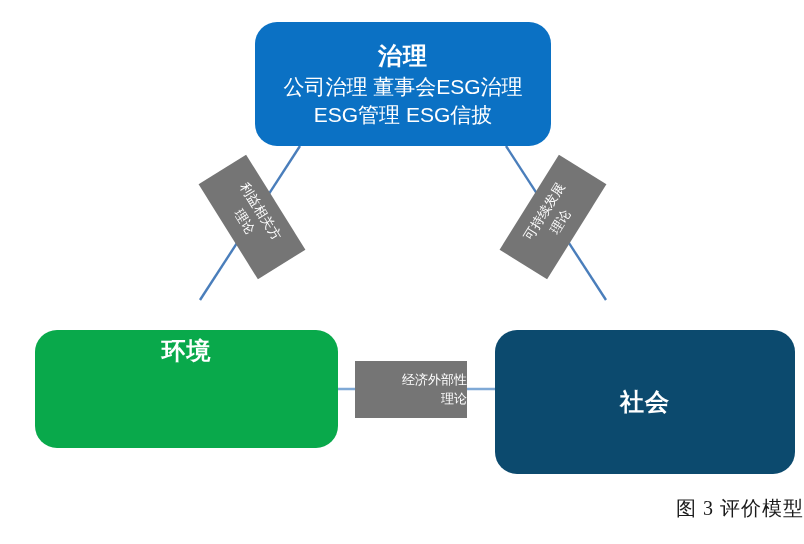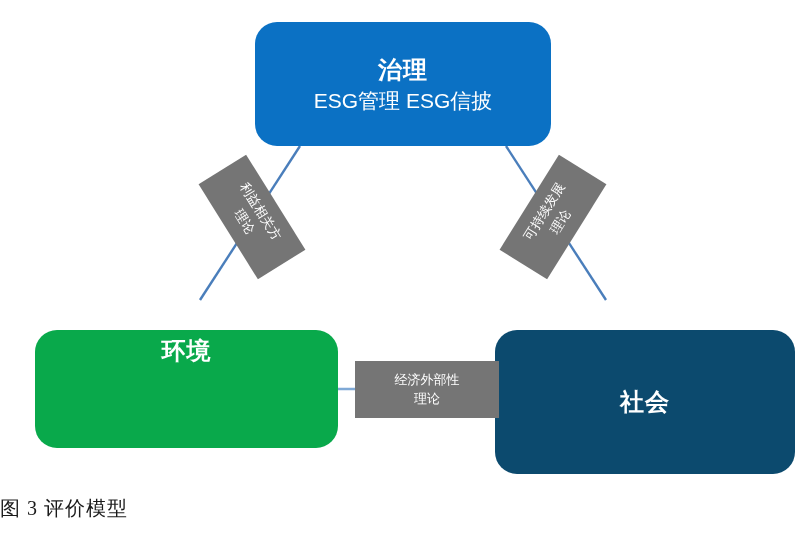--- a/index.html
+++ b/index.html
@@ -109,32 +109,33 @@
   #theory-sustainable {
     left: 497px;
     top: 189px;
     width: 112px;
     height: 56px;
     transform: rotate(-58deg);
   }
   #theory-externality {
     left: 355px;
     top: 361px;
-    width: 144px;
+    width: 112px;
     height: 57px;
     transform: none;
+    align-items: flex-end;
   }
 
   
   #figure-caption {
     position: absolute;
     left: 0;
     top: 495px;
     width: 804px;
-    text-align: left;
+    text-align: right;
     font-family: "Liberation Serif", "DejaVu Serif", serif;
     font-size: 20px;
     color: #1a1a1a;
     letter-spacing: 1px;
   }
 </style>
 </head>
 <body>
 
 <div id="figure-canvas">
@@ -143,20 +144,21 @@
 
     <line x1="300" y1="146" x2="200" y2="300" stroke="#4a7ebb" stroke-width="2.4"></line>
 
     <line x1="506" y1="146" x2="606" y2="300" stroke="#4a7ebb" stroke-width="2.4"></line>
 
     <line x1="338" y1="389" x2="495" y2="389" stroke="#7fa9d6" stroke-width="2.4"></line>
   </svg>
 
   <div class="pillar" id="pillar-governance">
     <div class="pillar-title">治理</div>
+    <div class="pillar-line">公司治理 董事会ESG治理</div>
     <div class="pillar-line">ESG管理 ESG信披</div>
   </div>
 
   <div class="pillar" id="pillar-environment">
     <div class="pillar-title">环境</div>
   </div>
 
   <div class="pillar" id="pillar-social">
     <div class="pillar-title">社会</div>
   </div>

